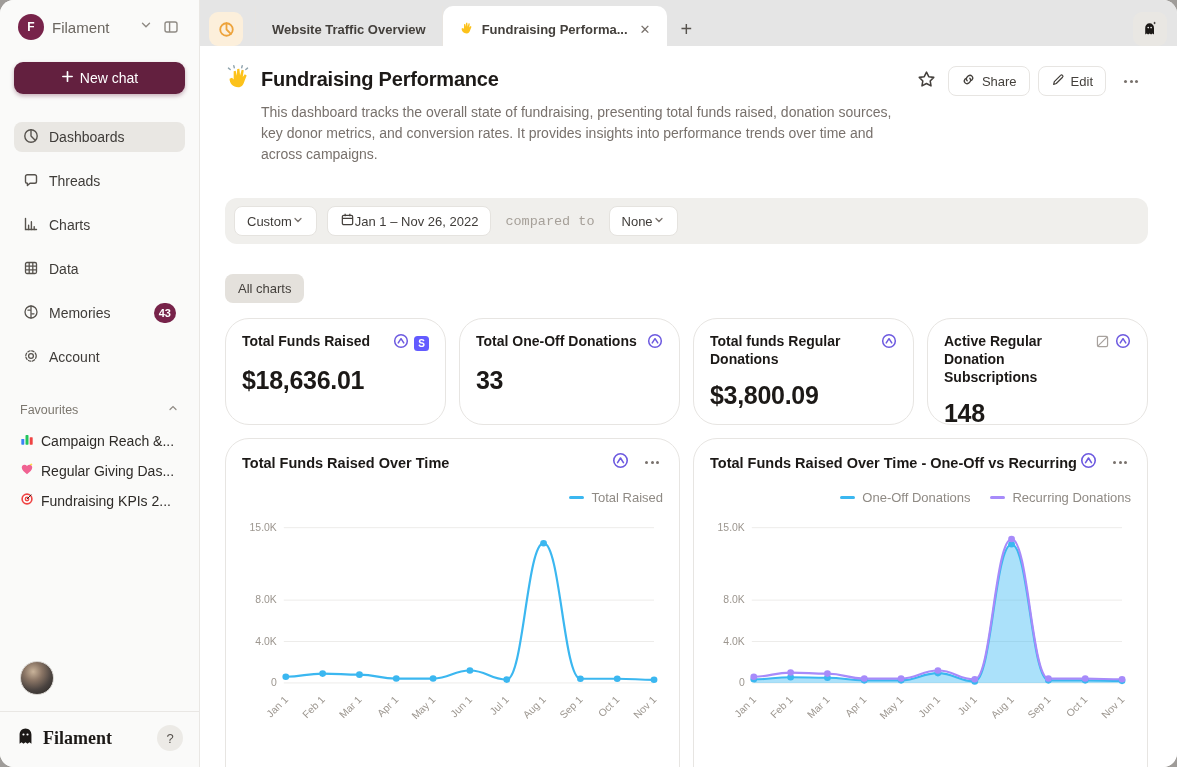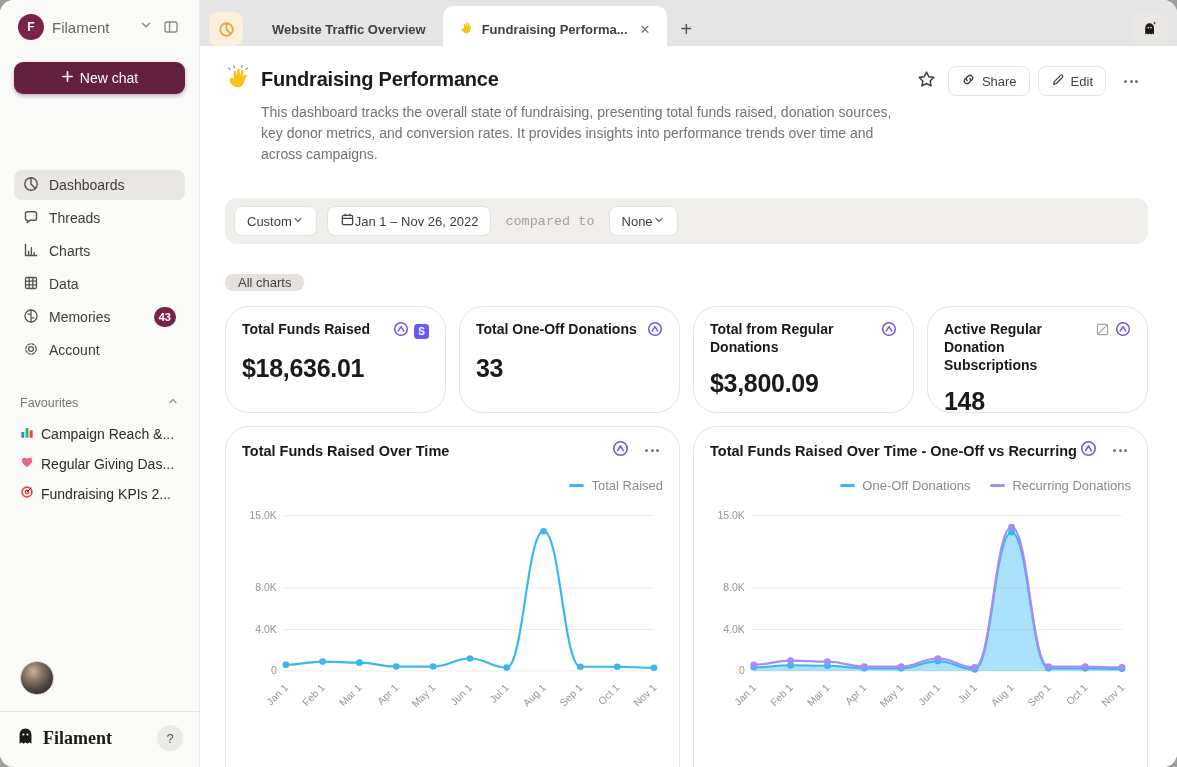--- a/index.html
+++ b/index.html
@@ -7,21 +7,21 @@
   body { background:#9f9c99; font-family:"Liberation Sans", sans-serif; color:#1c1917; }
   .window { width:1177px; height:767px; border-radius:14px; overflow:hidden; display:flex; background:#fff; }
 
   
   .sidebar { width:200px; background:#fafaf9; border-right:1px solid #e9e7e4; display:flex; flex-direction:column; padding:14px 14px 16px 14px; flex-shrink:0; }
   .ws-row { display:flex; align-items:center; gap:8px; padding:0 4px; }
   .ws-logo { width:26px; height:26px; border-radius:50%; background:#77234a; color:#fff; font-size:12px; font-weight:bold; display:flex; align-items:center; justify-content:center; }
   .ws-name { font-size:15px; color:#6b6660; flex:1; }
   .icon-btn { background:none; border:none; cursor:pointer; display:flex; align-items:center; justify-content:center; padding:2px; }
   .new-chat { margin-top:22px; height:32px; background:#63203f; border:none; border-radius:9px; color:#fff; font-size:14px; display:flex; align-items:center; justify-content:center; gap:6px; cursor:pointer; box-shadow:0 2px 4px rgba(99,32,63,.35); }
-  .nav { margin-top:76px; display:flex; flex-direction:column; gap:3px; }
+  .nav { margin-top:28px; display:flex; flex-direction:column; gap:14px; }
   .nav-item { height:30px; display:flex; align-items:center; gap:10px; padding:0 9px; border-radius:8px; font-size:14px; color:#3f3c39; cursor:pointer; }
   .nav-item.active { background:#e9e7e3; }
   .nav-item svg { flex-shrink:0; }
   .nav-label { flex:1; }
   .badge { min-width:20px; height:20px; border-radius:10px; background:#77234a; color:#fff; font-size:11px; font-weight:bold; display:flex; align-items:center; justify-content:center; padding:0 5px; }
   .fav-head { margin-top:30px; display:flex; align-items:center; justify-content:space-between; padding:0 6px; font-size:12.5px; color:#7c776f; }
   .fav-list { margin-top:12px; display:flex; flex-direction:column; gap:7px; }
   .fav-item { display:flex; align-items:center; gap:7px; padding:3px 6px; font-size:14px; color:#2e2b28; cursor:pointer; white-space:nowrap; overflow:hidden; }
   .sb-spacer { flex:1; }
   .avatar { width:34px; height:34px; border-radius:50%; margin:0 0 16px 6px; background:radial-gradient(circle at 38% 30%, #c9b39a 0%, #8a7565 30%, #4a4340 62%, #24211f 100%); border:1px solid #d6d3cf; }
@@ -47,21 +47,21 @@
   .page-title { font-size:20px; font-weight:bold; letter-spacing:-.2px; }
   .page-desc { margin:8px 0 0 36px; font-size:14px; line-height:21px; color:#78716c; max-width:690px; }
   .head-actions { display:flex; align-items:center; gap:8px; padding-top:2px; }
   .pill-btn { height:30px; display:flex; align-items:center; gap:6px; padding:0 12px; background:#fff; border:1px solid #e7e5e2; border-radius:8px; font-size:13px; color:#44403c; cursor:pointer; }
   .star-btn { background:none; border:none; cursor:pointer; padding:4px; }
 
   .filterbar { margin-top:33px; background:#f0efec; border-radius:12px; padding:8px 9px; display:flex; align-items:center; }
   .fpill { height:30px; display:flex; align-items:center; gap:0; padding:0 12px; background:#fff; border:1px solid #e5e3df; border-radius:8px; font-size:13px; color:#3f3c39; cursor:pointer; }
   .cmp-label { margin:0 14px; font-size:13.5px; color:#a6a099;font-family:Liberation Mono, monospace; }
 
-  .chip { margin-top:30px; display:inline-flex; height:17px; align-items:center; padding:0 13px; background:#e4e1dc; border-radius:8px; font-size:13px; color:#44403c; cursor:pointer; }
+  .chip { margin-top:30px; display:inline-flex; height:29px; align-items:center; padding:0 13px; background:#e4e1dc; border-radius:8px; font-size:13px; color:#44403c; cursor:pointer; }
 
   .kpi-row { margin-top:15px; display:grid; grid-template-columns:repeat(4,1fr); gap:13px; }
   .card { background:#fff; border:1px solid #e7e5e2; border-radius:24px; padding:13px 16px; }
   .kpi-card { height:107px; }
   .card-head { display:flex; align-items:flex-start; justify-content:space-between; gap:8px; }
   .card-title { font-size:14px; font-weight:bold; line-height:18px; color:#1c1917; }
   .src-icons { display:flex; align-items:center; gap:5px; flex-shrink:0; padding-top:1px; }
   .stripe-badge { width:15px; height:15px; border-radius:3.5px; background:#635bff; color:#fff; font-size:10px; font-weight:bold; display:flex; align-items:center; justify-content:center; }
   .kpi-value { margin-top:13px; font-size:25px; font-weight:bold; letter-spacing:-.3px; }
 
@@ -322,21 +322,21 @@
               <span><svg width="16" height="16" viewBox="0 0 18 18" fill="none">
                     <circle cx="9" cy="9" r="7.1" stroke="#6d5ae0" stroke-width="1.7"></circle>
                     <path d="M5.9 11.2L9 6.4l3.1 4.8" stroke="#6d5ae0" stroke-width="1.7" stroke-linecap="round" stroke-linejoin="round"></path>
                   </svg></span>
             </div>
           </div>
           <div class="kpi-value">33</div>
         </div>
         <div class="card kpi-card">
           <div class="card-head">
-            <div class="card-title">Total from Regular Donations</div>
+            <div class="card-title">Total funds Regular Donations</div>
             <div class="src-icons">
               <span><svg width="16" height="16" viewBox="0 0 18 18" fill="none">
                     <circle cx="9" cy="9" r="7.1" stroke="#6d5ae0" stroke-width="1.7"></circle>
                     <path d="M5.9 11.2L9 6.4l3.1 4.8" stroke="#6d5ae0" stroke-width="1.7" stroke-linecap="round" stroke-linejoin="round"></path>
                   </svg></span>
             </div>
           </div>
           <div class="kpi-value">$3,800.09</div>
         </div>
         <div class="card kpi-card">

